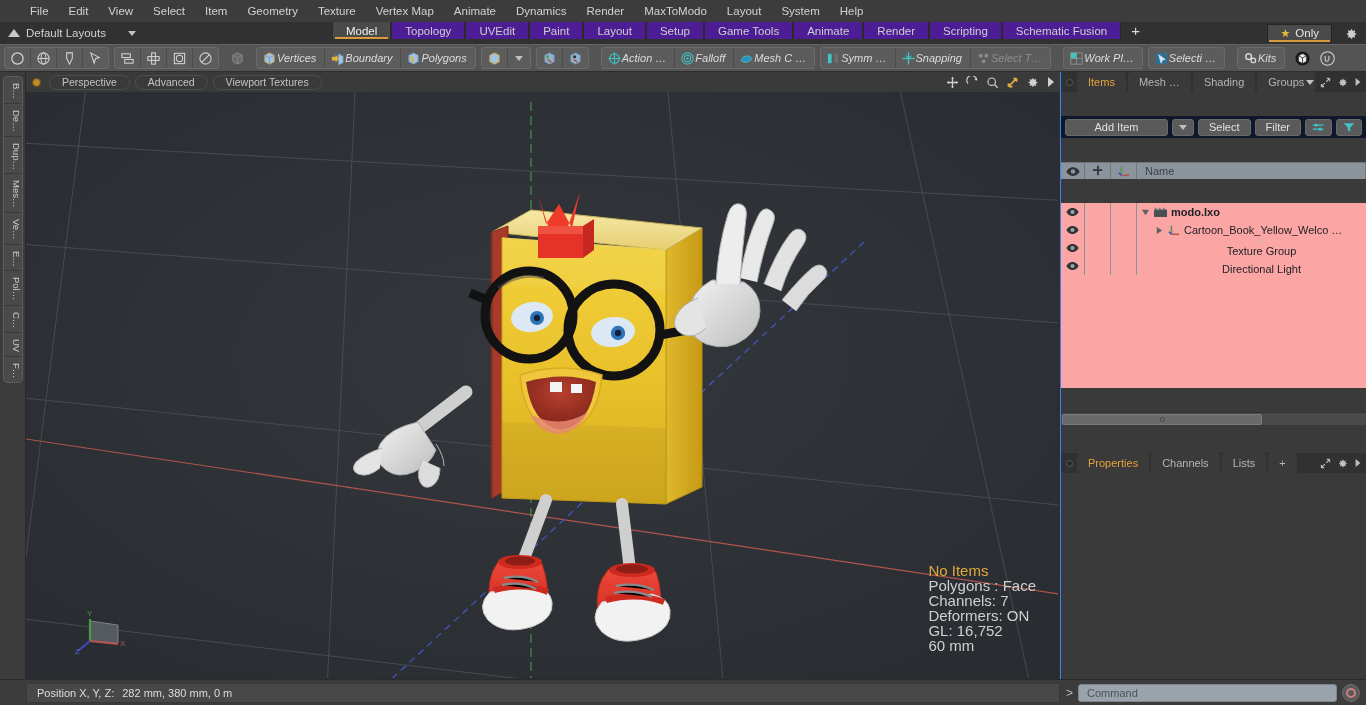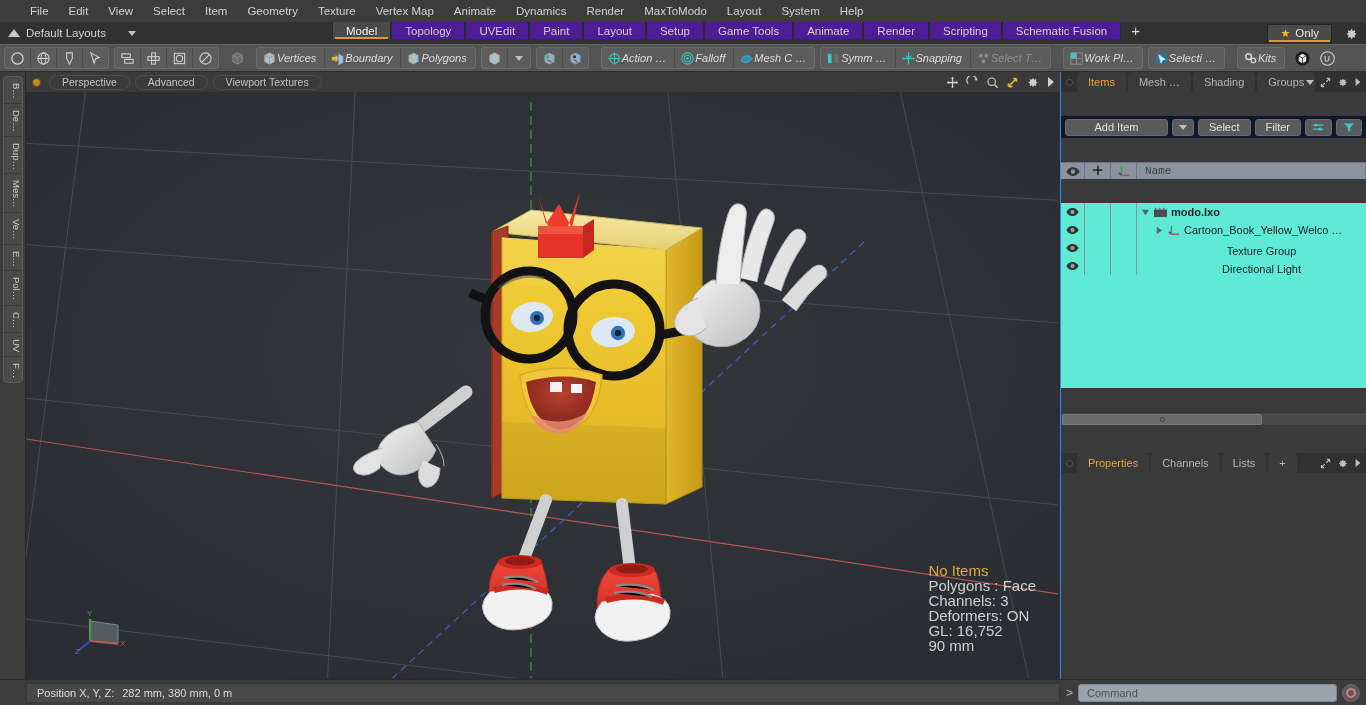--- a/index.html
+++ b/index.html
@@ -74,24 +74,24 @@
   .pdot i{width:7px;height:7px;border-radius:50%;background:#2a2a2a;border:1px solid #5a5a5a;display:block;}
   .ptab { padding:0 11px; display:flex; align-items:center; font-size:11px; color:#b4b4b4; background:#3a3a3a; border-radius:4px 4px 0 0; margin-right:2px;}
   .ptab.active { color:#e5a33c; background:#3a3a3a; }
   .ptabicons{ position:absolute; right:4px; top:0; bottom:0; display:flex; align-items:center; gap:6px;}
   .ptools { height:22px; background:#0f172a; display:flex; align-items:center; gap:4px; padding:2px 4px; flex:0 0 auto;}
   .pbtn { height:17px; background:#5a5a5a; border:1px solid #6a6a6a; border-radius:3px; color:#e0e0e0; font-size:11px; display:flex; align-items:center; justify-content:center; padding:0 10px;}
   .pbtn.grow { flex:1 1 auto; }
   .pbtn.sq { padding:0 6px; }
 
   .listhdr { height:17px; background:#8b949c; display:flex; align-items:stretch; border-top:1px solid #6f777e;}
-  .lh { border-right:1px solid #70787f; display:flex; align-items:center; justify-content:center;font-family:Liberation Mono, monospace;}
+  .lh { border-right:1px solid #70787f; display:flex; align-items:center; justify-content:center;}
   .lh.c1{width:24px;} .lh.c2{width:26px;} .lh.c3{width:26px;}
   .lh.name{flex:1 1 auto; justify-content:flex-start; padding-left:8px; color:#3b4147; font-size:11px;}
-  .listbody { background:#5eead4; flex:0 0 auto; height:185px; display:flex; flex-direction:column; }
+  .listbody { background:#fca5a5; flex:0 0 auto; height:185px; display:flex; flex-direction:column; }
   .lrow { height:18px; display:flex; align-items:stretch; }
   .lcell { border-right:1px solid #8a939a; display:flex; align-items:center; justify-content:center;}
   .lcell.c1{width:24px;} .lcell.c2{width:26px;} .lcell.c3{width:26px;}
   .lname { flex:1 1 auto; display:flex; align-items:center; gap:4px; padding-left:4px; color:#1c1f22; font-size:11px; white-space:nowrap; overflow:hidden;}
   .lname.bold{font-weight:bold;}
   .indent1{ padding-left:18px; }
   .indent2{ padding-left:20px;flex-direction:column; }
   .hbar { height:13px; background:#4a4a4a; border-top:1px solid #333; display:flex; align-items:center; flex:0 0 auto;}
   .hthumb{height:11px;background:#6a6a6a;border:1px solid #7a7a7a;border-radius:2px;width:200px;margin:0 1px;display:flex;align-items:center;justify-content:center;}
   .hthumb i{width:5px;height:5px;border:1px solid #454545;border-radius:50%;display:block;}
@@ -580,24 +580,24 @@
               <ellipse cx="606" cy="478" rx="23" ry="7" fill="#cf2a20"></ellipse>
               <ellipse cx="606" cy="477" rx="16" ry="4.5" fill="#8e1d15"></ellipse>
             </g>
 
           </g>
         </svg>
 
         <div class="stats">
           <div class="hi">No Items</div>
           <div>Polygons : Face</div>
-          <div>Channels: 3</div>
+          <div>Channels: 7</div>
           <div>Deformers: ON</div>
           <div>GL: 16,752</div>
-          <div>90 mm</div>
+          <div>60 mm</div>
         </div>
 
         <svg class="gizmo" viewBox="0 0 56 52">
           <path d="M16 16 L44 20 L44 38 L16 36 Z" fill="#555a5f" stroke="#7c8288" stroke-width="1"></path>
           <line x1="16" y1="36" x2="16" y2="14" stroke="#4a9a4a" stroke-width="2.2"></line>
           <line x1="16" y1="36" x2="44" y2="39" stroke="#b3544d" stroke-width="2.2"></line>
           <line x1="16" y1="36" x2="4" y2="46" stroke="#3b49c0" stroke-width="2.2"></line>
           <text x="13" y="11" fill="#4a9a4a" font-size="8" font-family="Liberation Sans, sans-serif">Y</text>
           <text x="46" y="41" fill="#b3544d" font-size="8" font-family="Liberation Sans, sans-serif">X</text>
           <text x="1" y="49" fill="#5866d6" font-size="8" font-family="Liberation Sans, sans-serif">Z</text>

